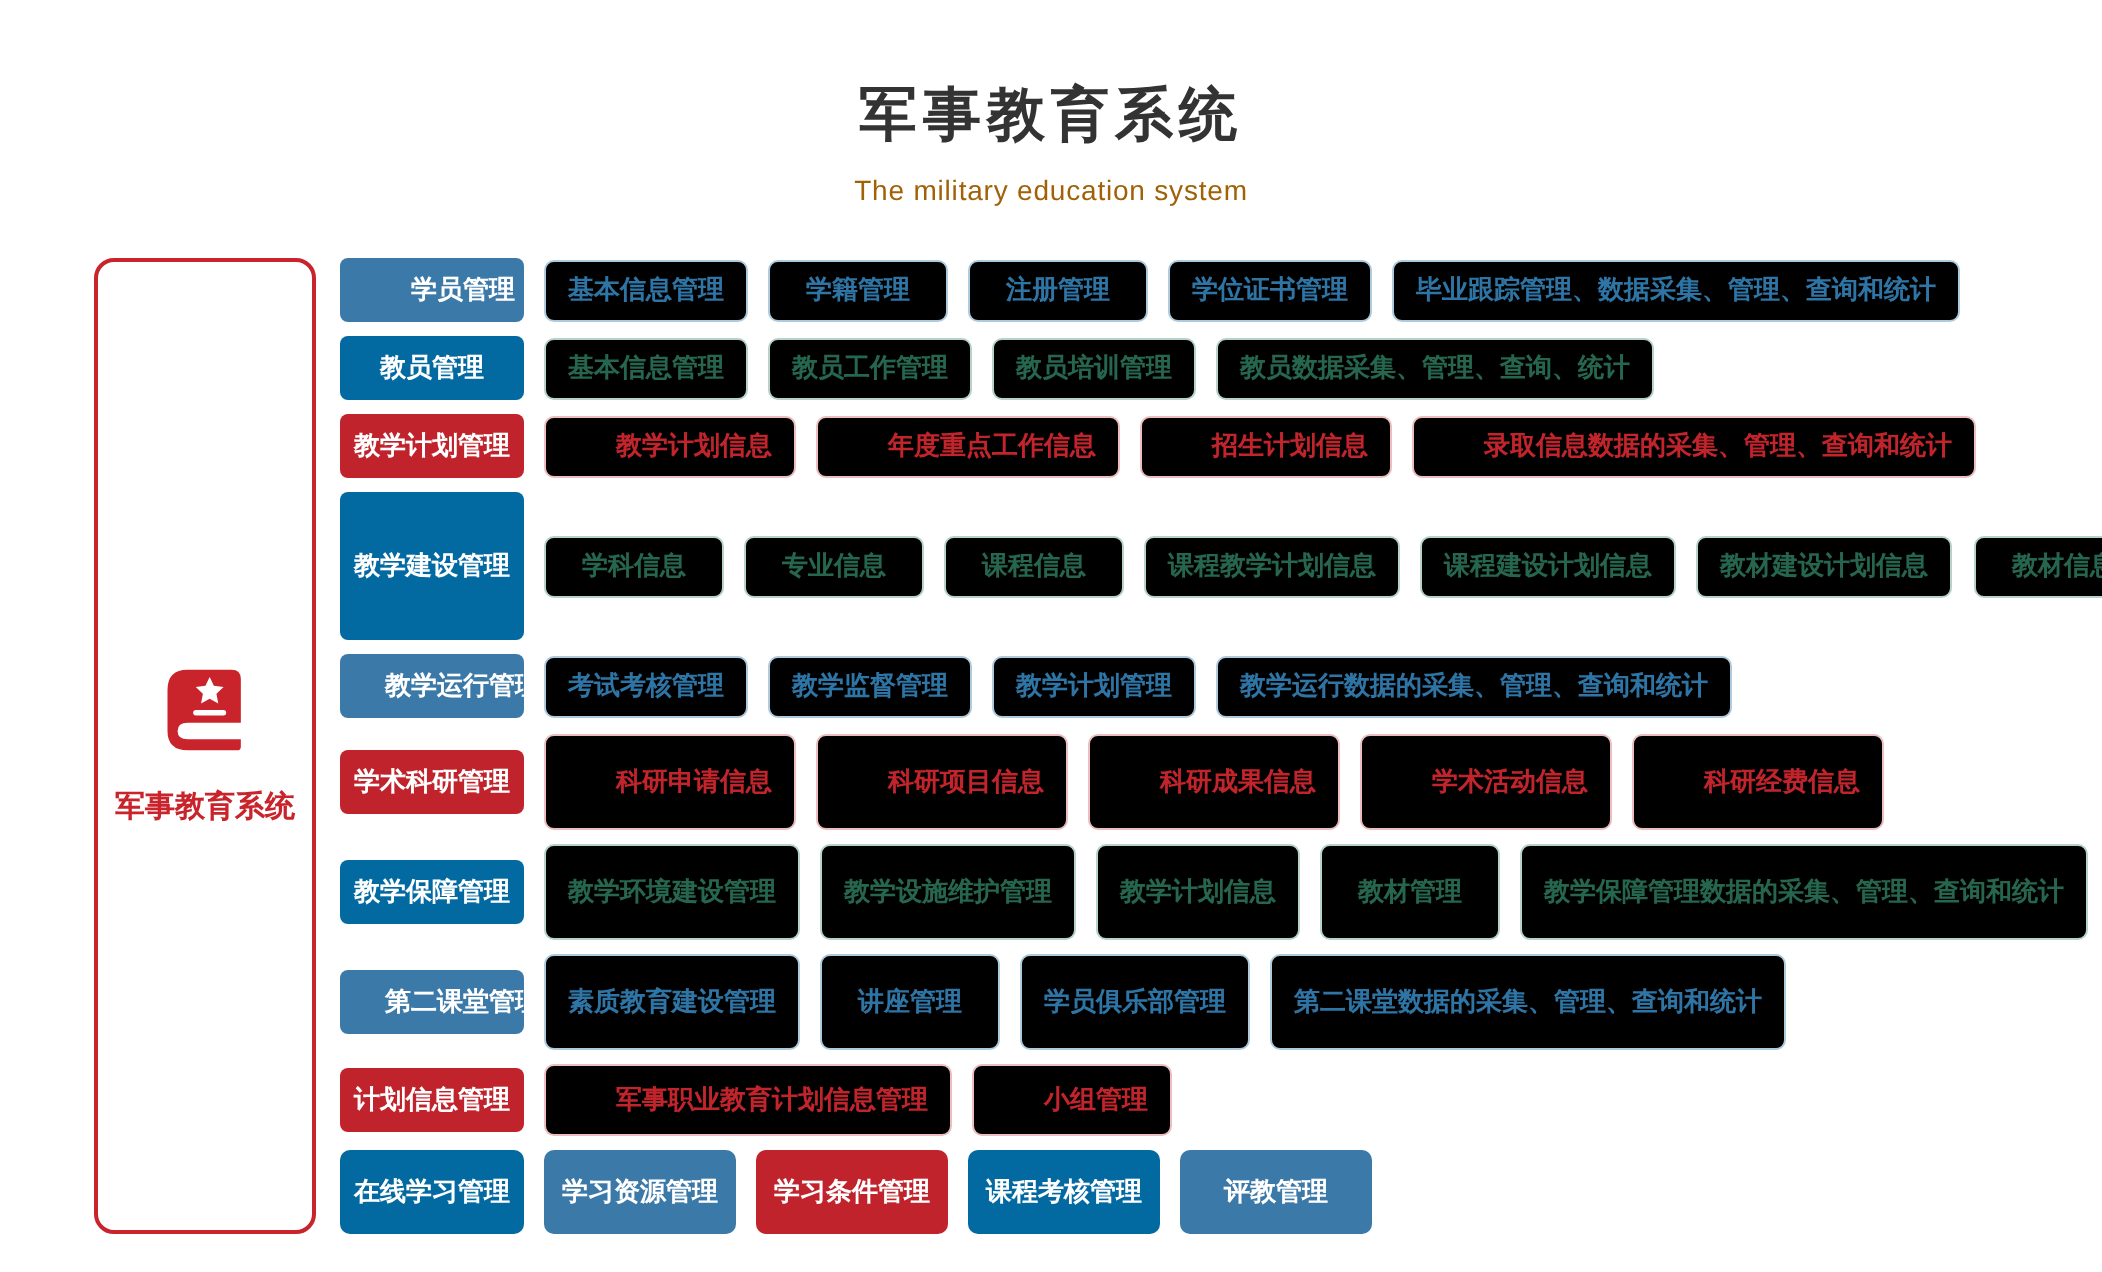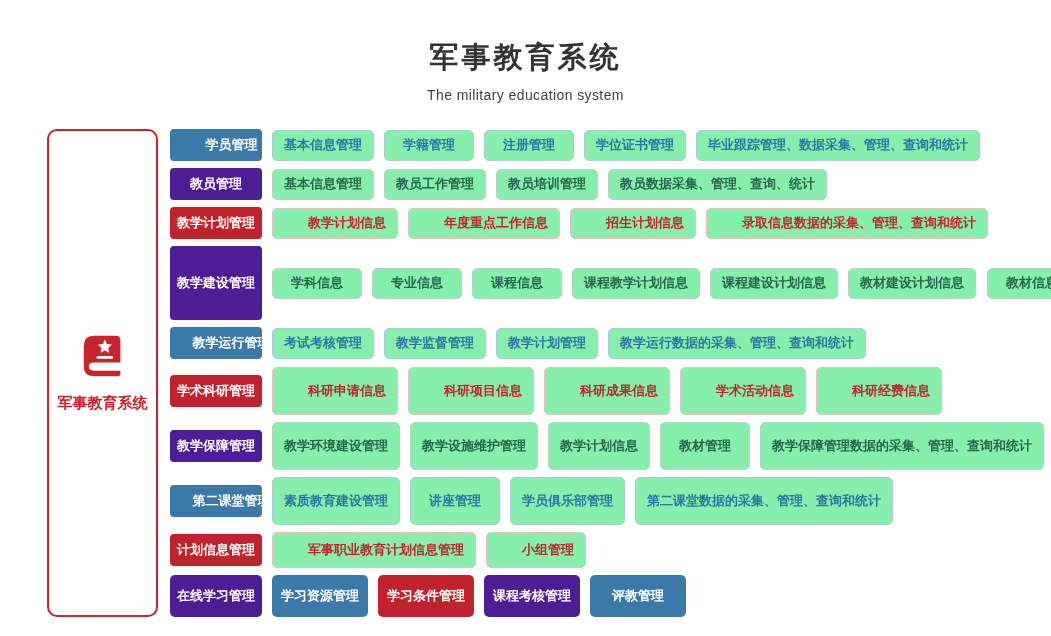--- a/index.html
+++ b/index.html
@@ -2,44 +2,44 @@
 <html><head>
 <meta charset="utf-8">
 <style>
   html,body{margin:0;padding:0;background:#fff;}
   body{
     width:1051px;height:636px;position:relative;overflow:hidden;
     font-family:"Liberation Sans","DejaVu Sans",sans-serif;
   }
   .header{text-align:center;padding-top:38px;}
   .title{font-size:29px;font-weight:700;color:#333;letter-spacing:3px;}
-  .subtitle{margin-top:9px;font-size:14px;color:#404040;letter-spacing:.4px;}
+  .subtitle{margin-top:9px;font-size:14px;color:#a16207;letter-spacing:.4px;}
   .main{display:flex;align-items:stretch;margin:26px 0 0 47px;height:488px;}
   .sidebar{
     width:111px;box-sizing:border-box;border:2px solid #c9242b;border-radius:10px;
     display:flex;flex-direction:column;align-items:center;justify-content:center;gap:12px;
     background:#fff;flex-shrink:0;
   }
   .sidebar-label{color:#c9242b;font-size:15px;font-weight:700;}
   .rows{margin-left:12px;display:flex;flex-direction:column;justify-content:space-between;flex:1;}
   .row{display:flex;align-items:center;gap:10px;}
   .btn{display:flex;align-items:center;justify-content:center;box-sizing:border-box;
        font-size:13px;border-radius:5px;white-space:nowrap;}
   .cat{width:92px;height:32px;color:#fff;font-weight:700;flex-shrink:0;border-radius:4px;}
   .cat.tall{height:74px;}
-  .sub{height:31px;min-width:90px;padding:0 11px;background:#86efac;border:1px solid;font-weight:600;}
+  .sub{height:31px;min-width:90px;padding:0 11px;background:#000000;border:1px solid;font-weight:600;}
   .row-md .sub{height:48px;}
   .row-lg .sub{height:36px;}
   .sub.solid{height:42px;min-width:96px;padding:0 2px;border:none;color:#fff;font-weight:700;}
   .cat.lg{height:42px;border-radius:5px;}
   .sub-group{display:flex;flex-direction:row;gap:11px;}
   .sub-line{display:flex;align-items:center;gap:10px;}
   
   .cat-blue,.solid-blue{background:#3b79a8;padding-left:31px;}
-  .cat-green,.solid-green{background:#4c1d95;}
+  .cat-green,.solid-green{background:#0369a1;}
   .cat-red,.solid-red{background:#c0232b;}
   .out-blue{color:#2e74a4;border-color:#aecbde;}
   .out-green{color:#26664f;border-color:#b7d3c7;}
   .out-red{color:#c2242c;border-color:#edbdbf;padding-left:35px;}
 </style>
 </head>
 <body>
 
 <div class="header">
   <div class="title">军事教育系统</div>

